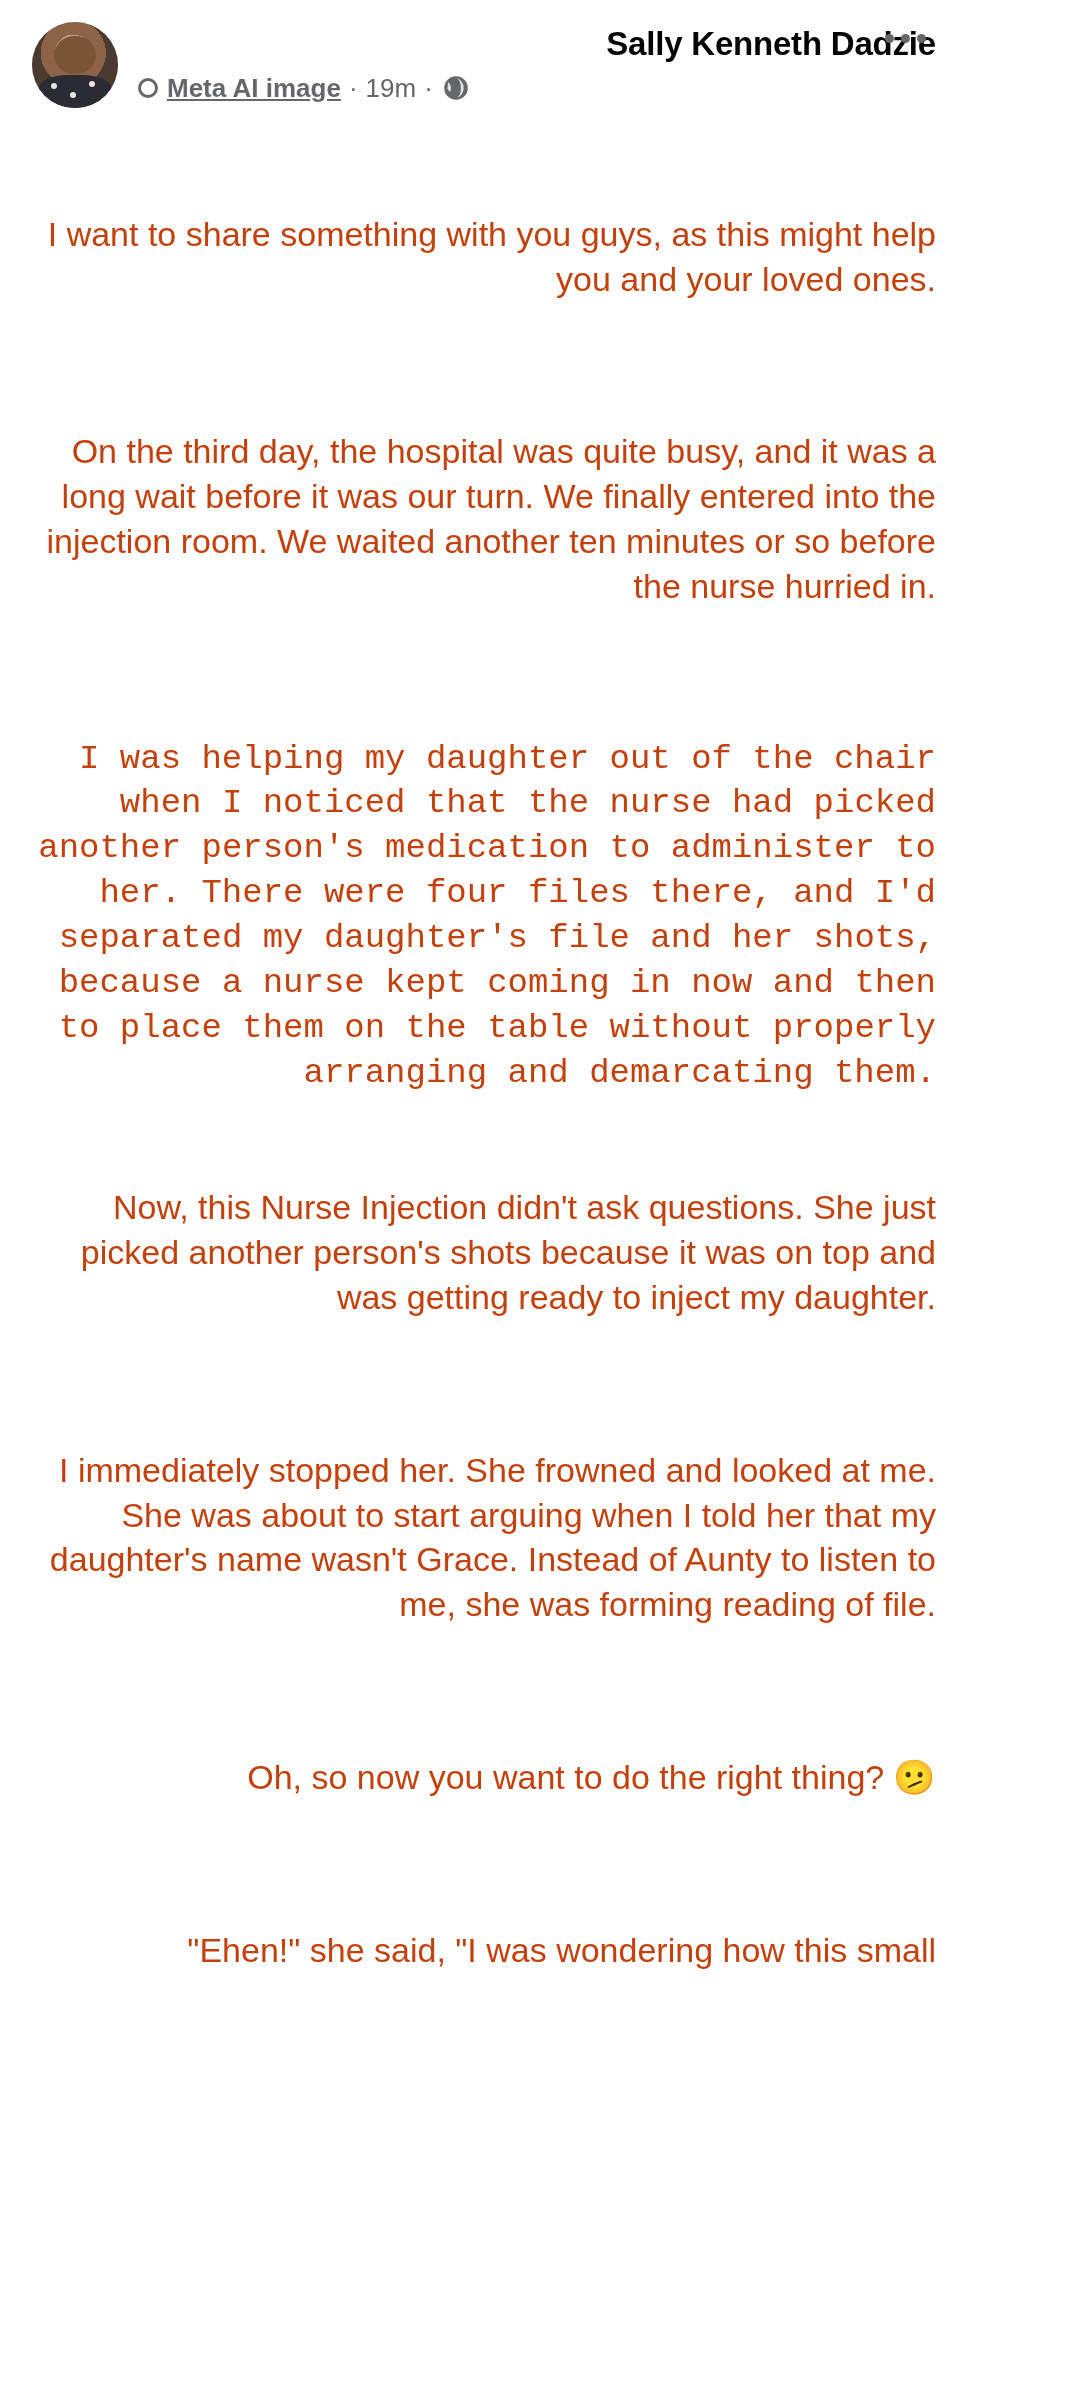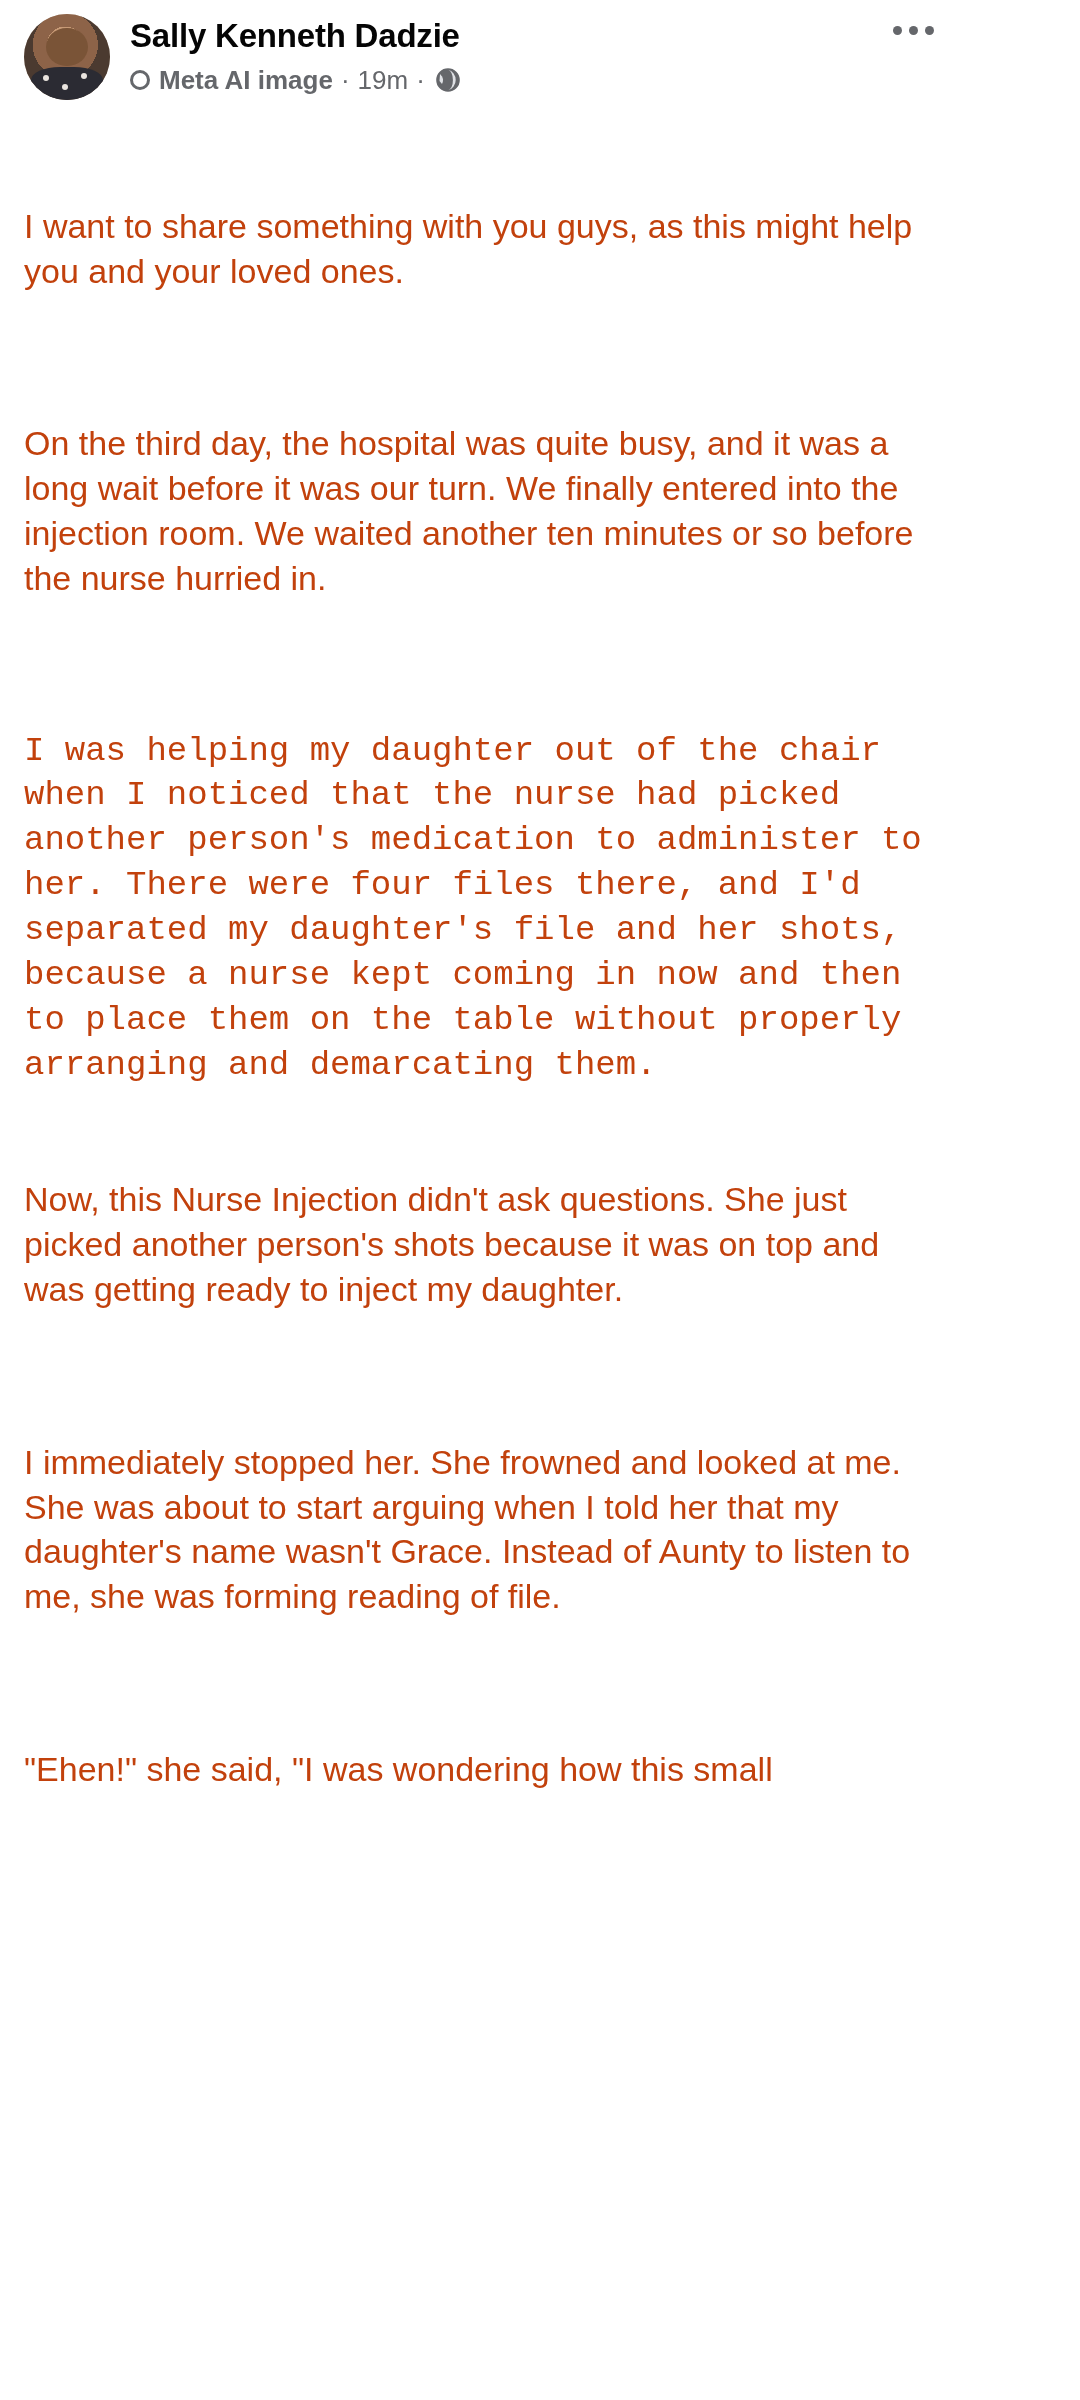--- a/index.html
+++ b/index.html
@@ -10,21 +10,22 @@
   body {
     width: 1080px;
     min-height: 2400px;
     font-family: "Liberation Sans", sans-serif;
     color: #050505;
     -webkit-font-smoothing: antialiased;
   }
   .post {
     width: 968px;
     box-sizing: border-box;
-    padding: 0;
+    padding: 8px;
+    text-align: right;
   }
   
   .post-header {
     display: flex;
     align-items: flex-start;
     padding: 14px 24px 6px 24px;
     position: relative;
   }
   .avatar {
     width: 86px;
@@ -87,20 +88,21 @@
     margin-top: 9px;
     font-size: 26px;
     color: #65676b;
     line-height: 1.2;
   }
   .meta-ai-badge {
     display: inline-flex;
     align-items: center;
     font-weight: bold;
     color: #65676b;
+    text-decoration: underline;
   }
   .ai-circle {
     width: 20px;
     height: 20px;
     border: 3px solid #65676b;
     border-radius: 50%;
     display: inline-block;
     margin-right: 9px;
     box-sizing: border-box;
   }
@@ -195,16 +197,17 @@
       <span></span>
     </div>
   </div>
 
   <div class="post-body">
     <p class="para">I want to share something with you guys, as this might help you and your loved ones.</p>
     <p class="para">On the third day, the hospital was quite busy, and it was a long wait before it was our turn. We finally entered into the injection room. We waited another ten minutes or so before the nurse hurried in.</p>
     <p class="para tight">I was helping my daughter out of the chair when I noticed that the nurse had picked another person's medication to administer to her. There were four files there, and I'd separated my daughter's file and her shots, because a nurse kept coming in now and then to place them on the table without properly arranging and demarcating them.</p>
     <p class="para">Now, this Nurse Injection didn't ask questions. She just picked another person's shots because it was on top and was getting ready to inject my daughter.</p>
     <p class="para">I immediately stopped her. She frowned and looked at me. She was about to start arguing when I told her that my daughter's name wasn't Grace. Instead of Aunty to listen to me, she was forming reading of file.</p>
+    <p class="para">Oh, so now you want to do the right thing? 🫤</p>
     <p class="para">"Ehen!" she said, "I was wondering how this small</p>
   </div>
 
 </div>
 
 </body></html>

